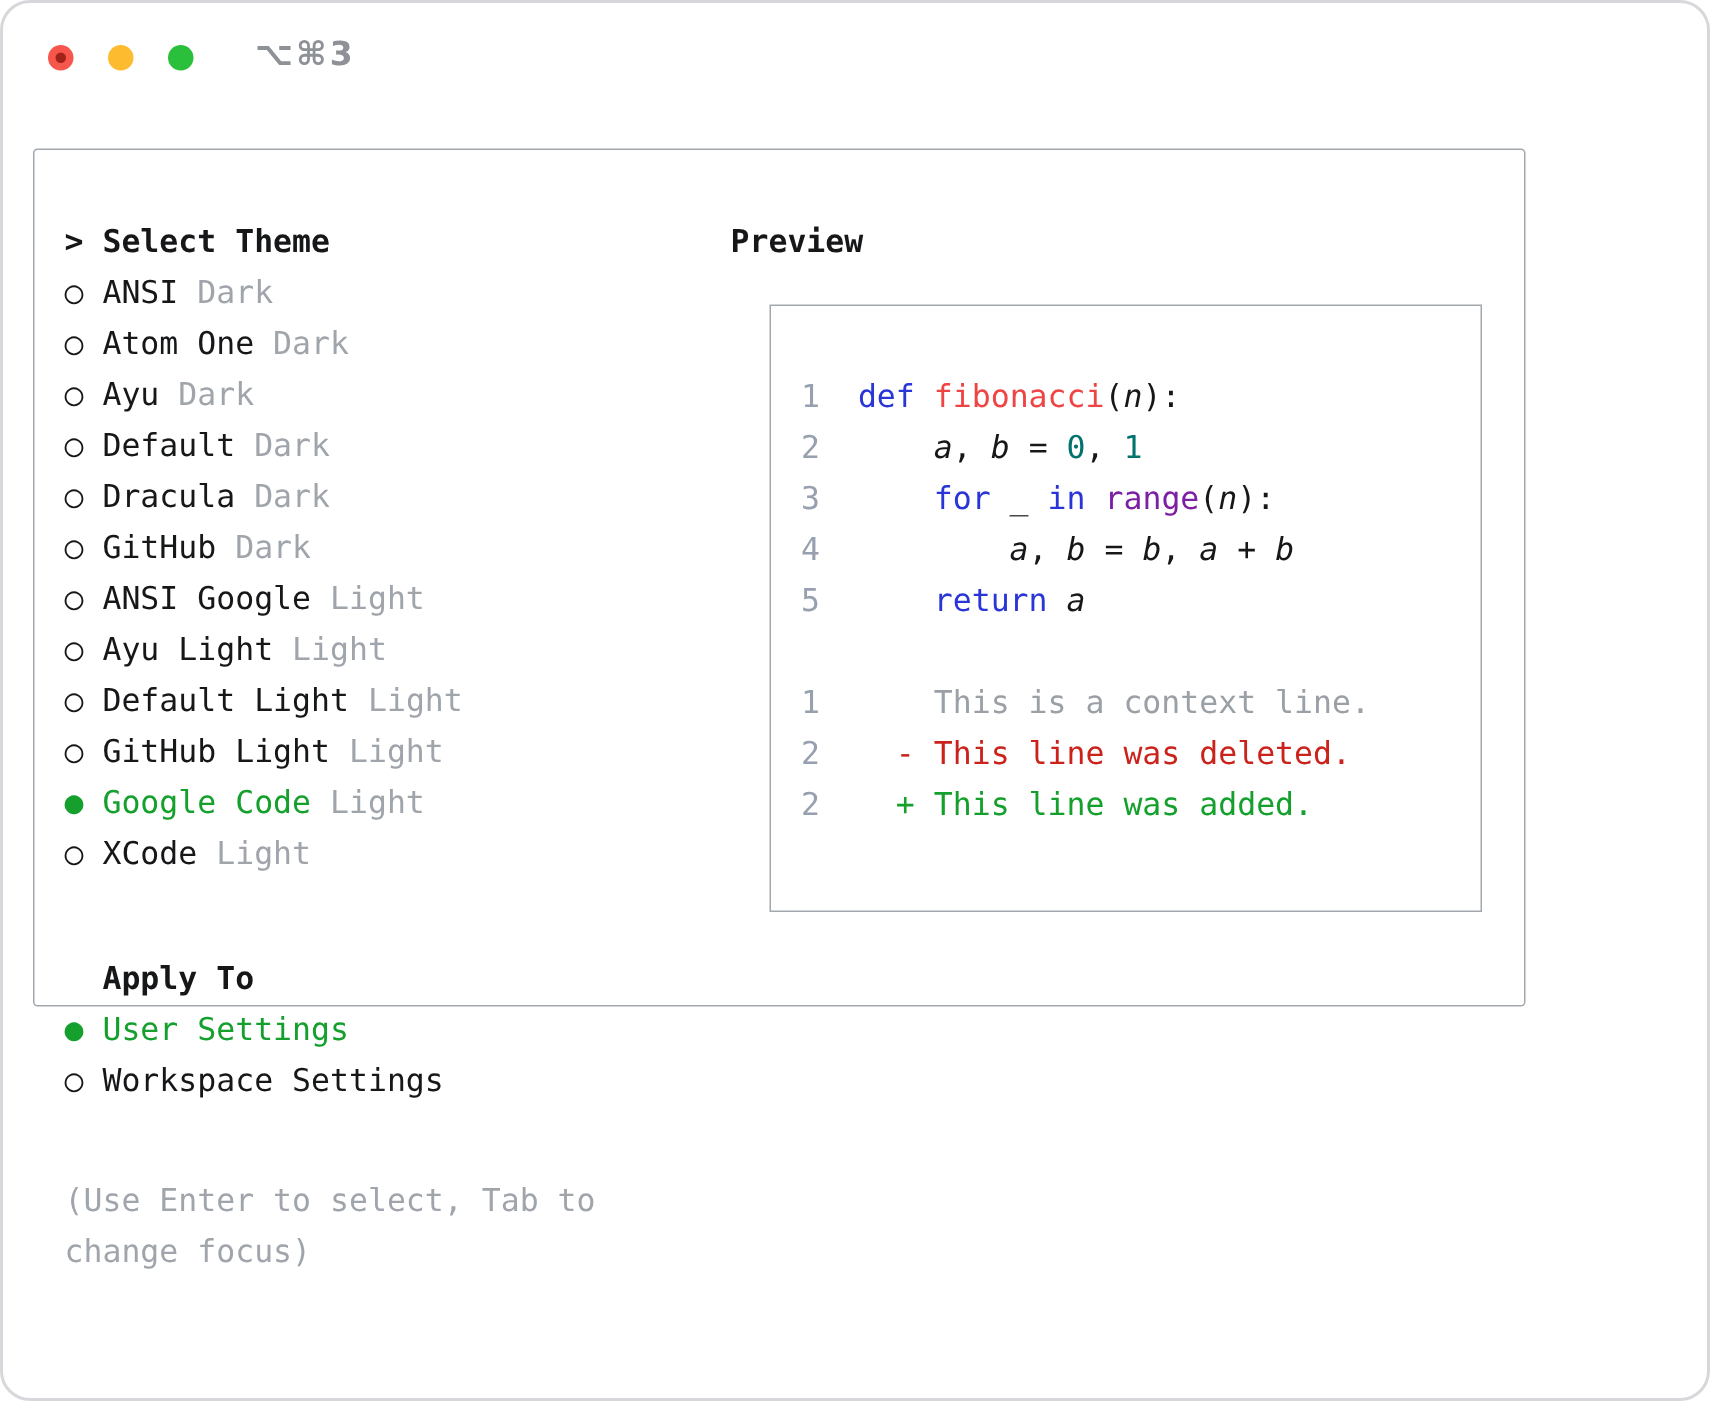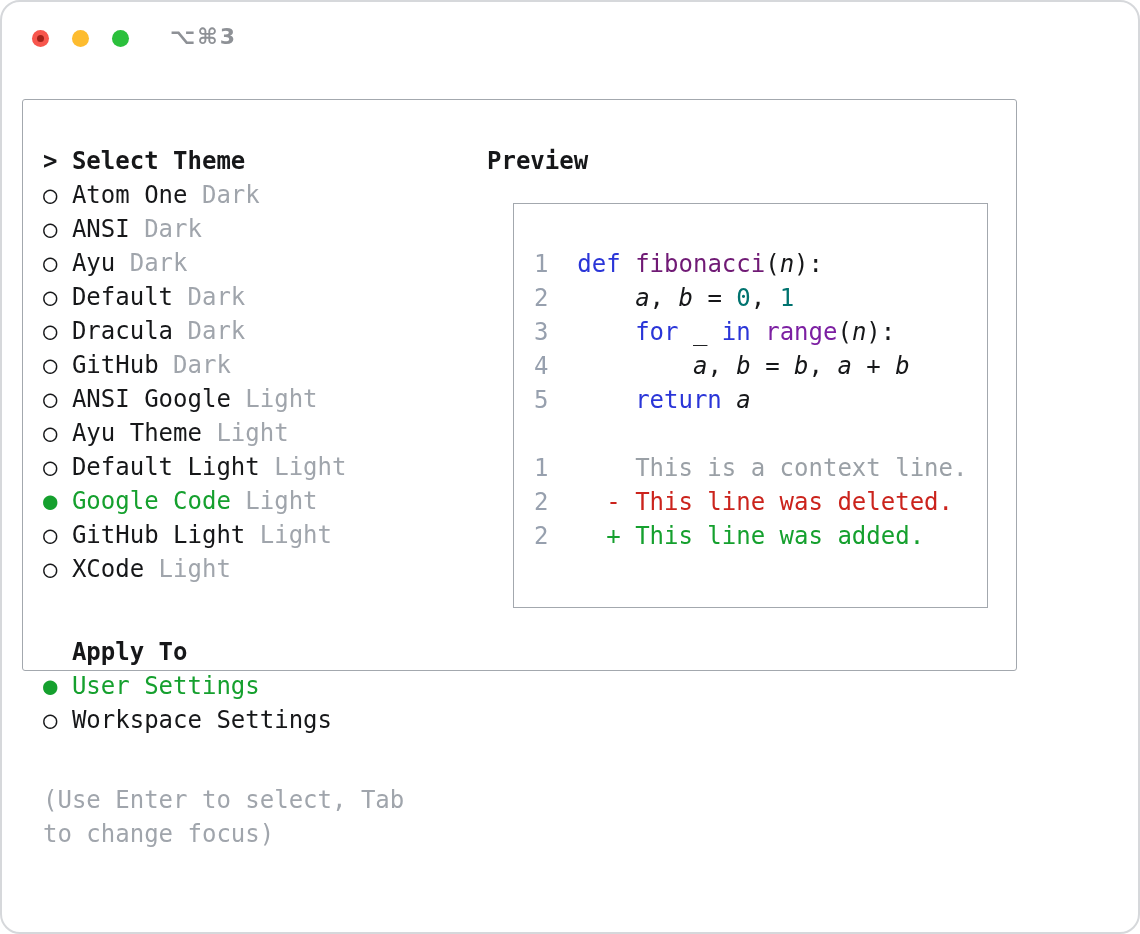--- a/index.html
+++ b/index.html
@@ -27,21 +27,21 @@
     position: absolute; left: 168px; top: 22px;
     font-family: "DejaVu Sans", sans-serif;
     font-size: 22px; font-weight: 700;
     letter-spacing: 2px; color: #8e9196;
   }
   .panel {
     position: absolute; left: 20px; top: 97px;
     width: 995px; height: 572px;
     border: 1.5px solid #a3a8ae; border-radius: 3px;
     background: #ffffff;
-    font-size: 24px; line-height: 34px; color: #161719;
+    font-size: 21px; line-height: 34px; color: #161719;
   }
   .left-col { position: absolute; left: 20px; top: 44px; }
   .row { white-space: pre; }
   .marker { display: inline-block; width: 2ch; }
   .hd { font-weight: 700; }
   .t-variant { color: #a0a5ac; }
   .theme-row.selected .t-name, .theme-row.selected .marker { color: #15a02e; }
   .opt-row.selected .o-label, .opt-row.selected .marker { color: #15a02e; }
   .apply { margin-top: 49px; }
   .apply-hd { padding-left: 2ch; }
@@ -53,21 +53,21 @@
     width: 475px; height: 405px;
     border: 1.5px solid #a3a8ae;
     background: #ffffff;
   }
   .codewrap { padding: 43px 18px 0 20px; }
   .line { white-space: pre; }
   .lnum { display: inline-block; width: 1ch; text-align: right; margin-right: 2ch; color: #97a0ae; }
   .gap { height: 34px; }
   .tok-pl { color: #161719; }
   .tok-kw { color: #2a35d8; }
-  .tok-fn { color: #701a75; }
+  .tok-fn { color: #ef4444; }
   .tok-num { color: #00736f; }
   .tok-typ { color: #7c1fa2; }
   .tok-var { color: #161719; font-style: italic; }
   .diff-context { color: #9aa0a6; text-align: center; }
   .diff-deleted { color: #cb231c; text-align: right; }
   .diff-added { color: #15a02e; }
 </style>
 </head>
 <body>
 
@@ -78,31 +78,31 @@
       <span class="dot dot-yellow"></span>
       <span class="dot dot-green"></span>
     </div>
     <div class="shortcut">⌥⌘3</div>
   </div>
 
   <div class="panel">
     <div class="left-col">
       <div class="row hd"><span class="marker prompt">&gt;</span><span>Select Theme</span></div>
       <div id="theme-list">
+          <div class="row theme-row"><span class="marker">○</span><span class="t-name">ANSI</span><span class="t-variant"> Dark</span></div>
           <div class="row theme-row"><span class="marker">○</span><span class="t-name">Atom One</span><span class="t-variant"> Dark</span></div>
-          <div class="row theme-row"><span class="marker">○</span><span class="t-name">ANSI</span><span class="t-variant"> Dark</span></div>
           <div class="row theme-row"><span class="marker">○</span><span class="t-name">Ayu</span><span class="t-variant"> Dark</span></div>
           <div class="row theme-row"><span class="marker">○</span><span class="t-name">Default</span><span class="t-variant"> Dark</span></div>
           <div class="row theme-row"><span class="marker">○</span><span class="t-name">Dracula</span><span class="t-variant"> Dark</span></div>
           <div class="row theme-row"><span class="marker">○</span><span class="t-name">GitHub</span><span class="t-variant"> Dark</span></div>
           <div class="row theme-row"><span class="marker">○</span><span class="t-name">ANSI Google</span><span class="t-variant"> Light</span></div>
-          <div class="row theme-row"><span class="marker">○</span><span class="t-name">Ayu Theme</span><span class="t-variant"> Light</span></div>
+          <div class="row theme-row"><span class="marker">○</span><span class="t-name">Ayu Light</span><span class="t-variant"> Light</span></div>
           <div class="row theme-row"><span class="marker">○</span><span class="t-name">Default Light</span><span class="t-variant"> Light</span></div>
+          <div class="row theme-row"><span class="marker">○</span><span class="t-name">GitHub Light</span><span class="t-variant"> Light</span></div>
           <div class="row theme-row selected"><span class="marker">●</span><span class="t-name">Google Code</span><span class="t-variant"> Light</span></div>
-          <div class="row theme-row"><span class="marker">○</span><span class="t-name">GitHub Light</span><span class="t-variant"> Light</span></div>
           <div class="row theme-row"><span class="marker">○</span><span class="t-name">XCode</span><span class="t-variant"> Light</span></div>
         </div>
       <div class="apply">
         <div class="row hd apply-hd">Apply To</div>
         <div id="apply-options">
             <div class="row opt-row selected"><span class="marker">●</span><span class="o-label">User Settings</span></div>
             <div class="row opt-row"><span class="marker">○</span><span class="o-label">Workspace Settings</span></div>
           </div>
       </div>
       <div class="help">(Use Enter to select, Tab to change focus)</div>

